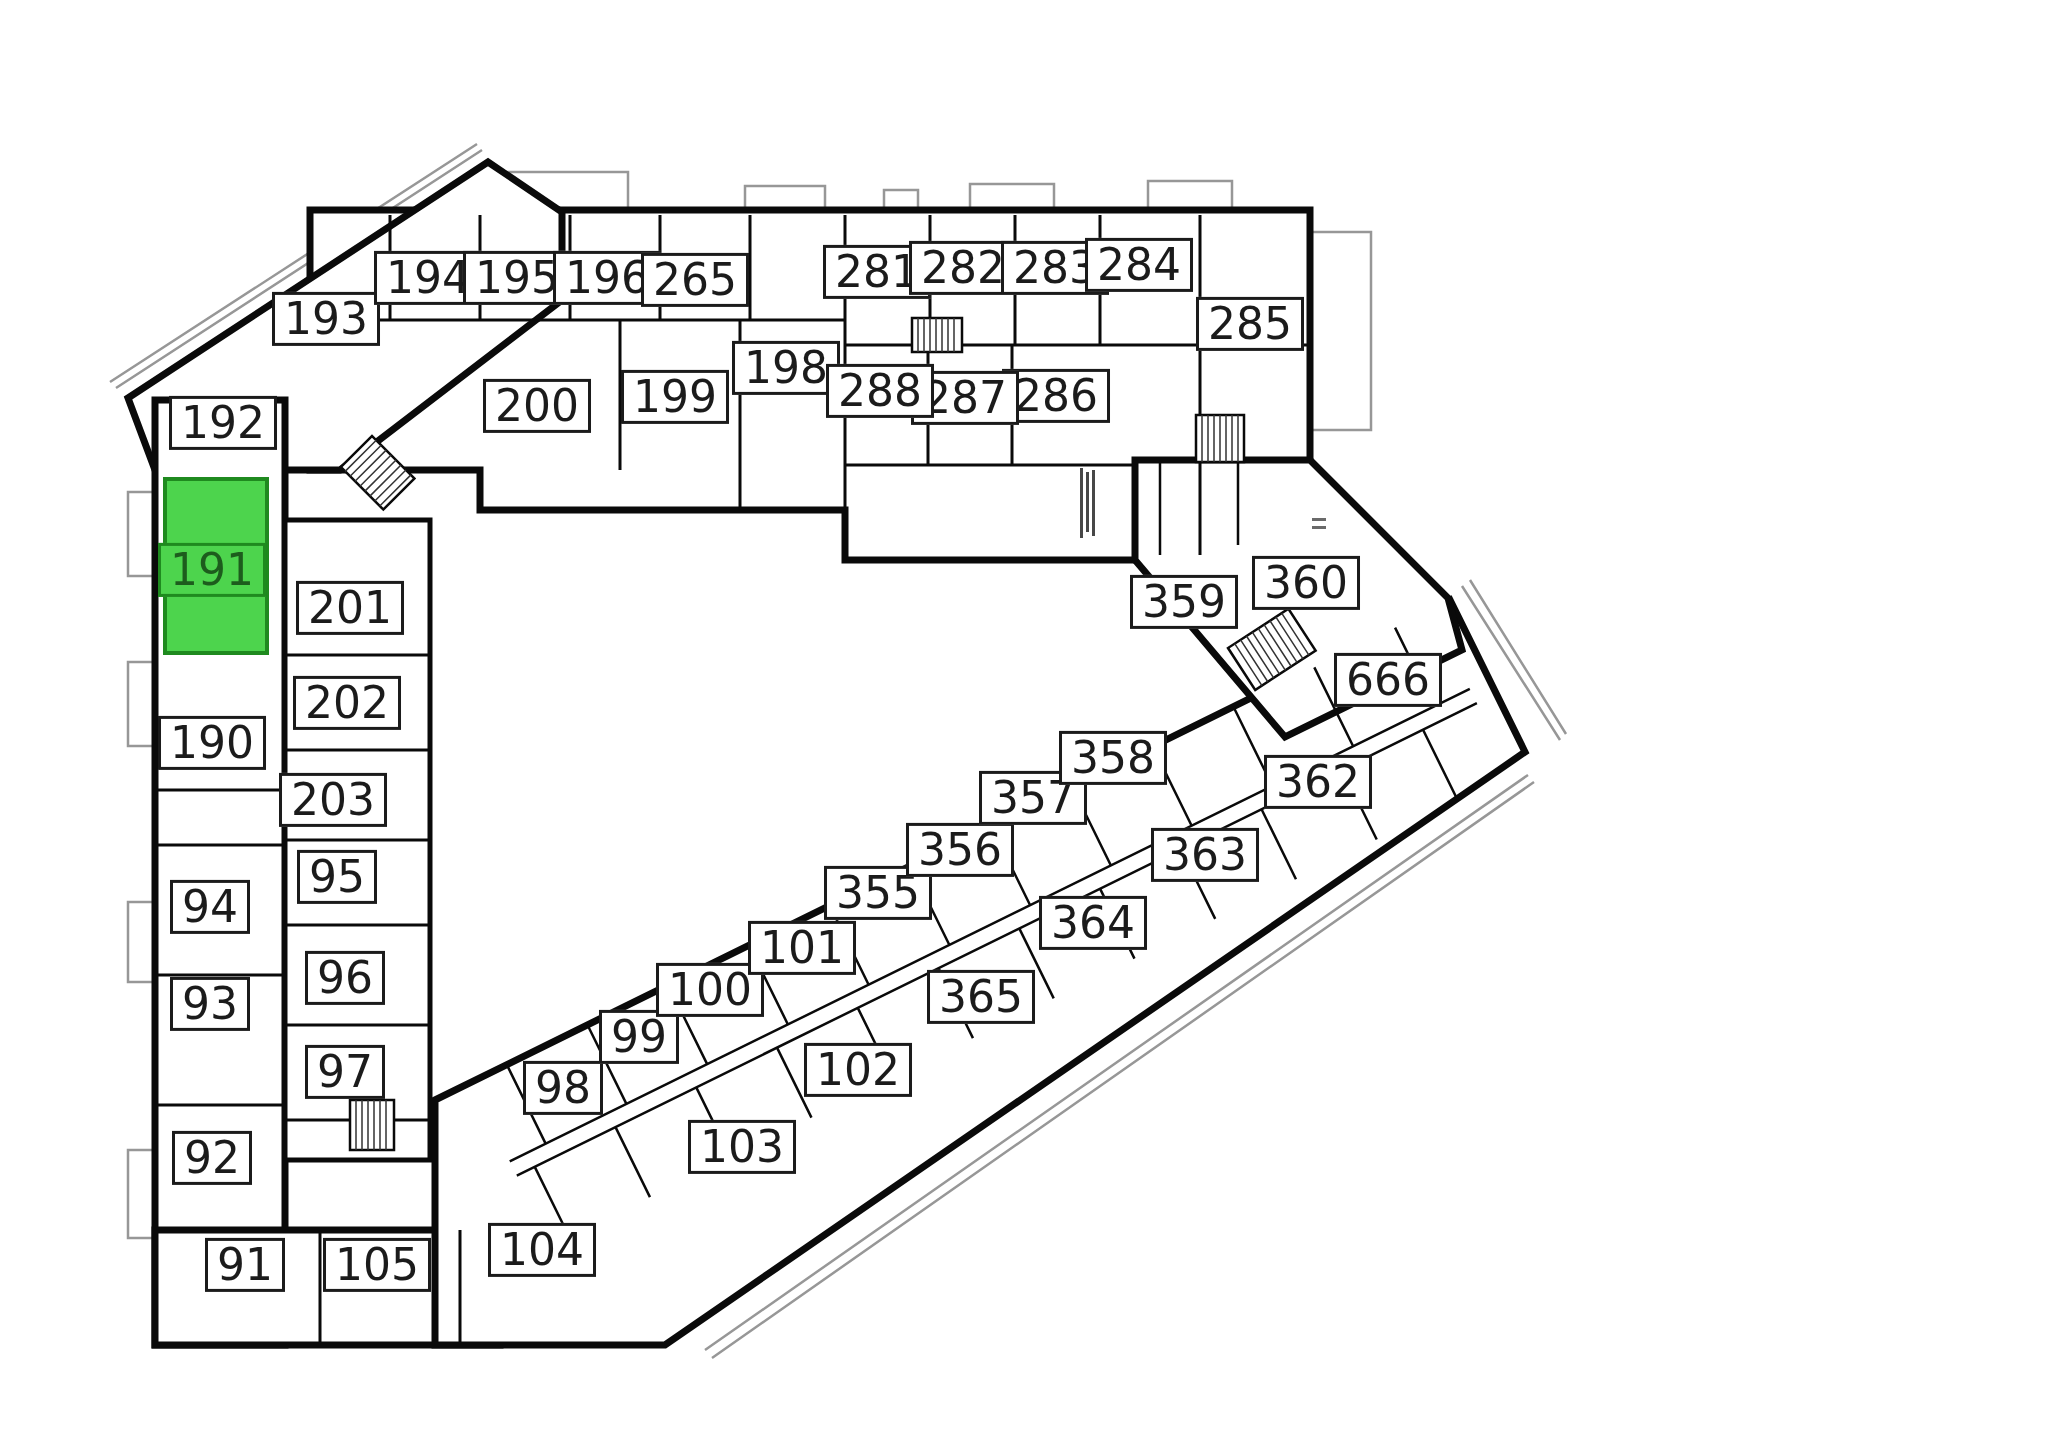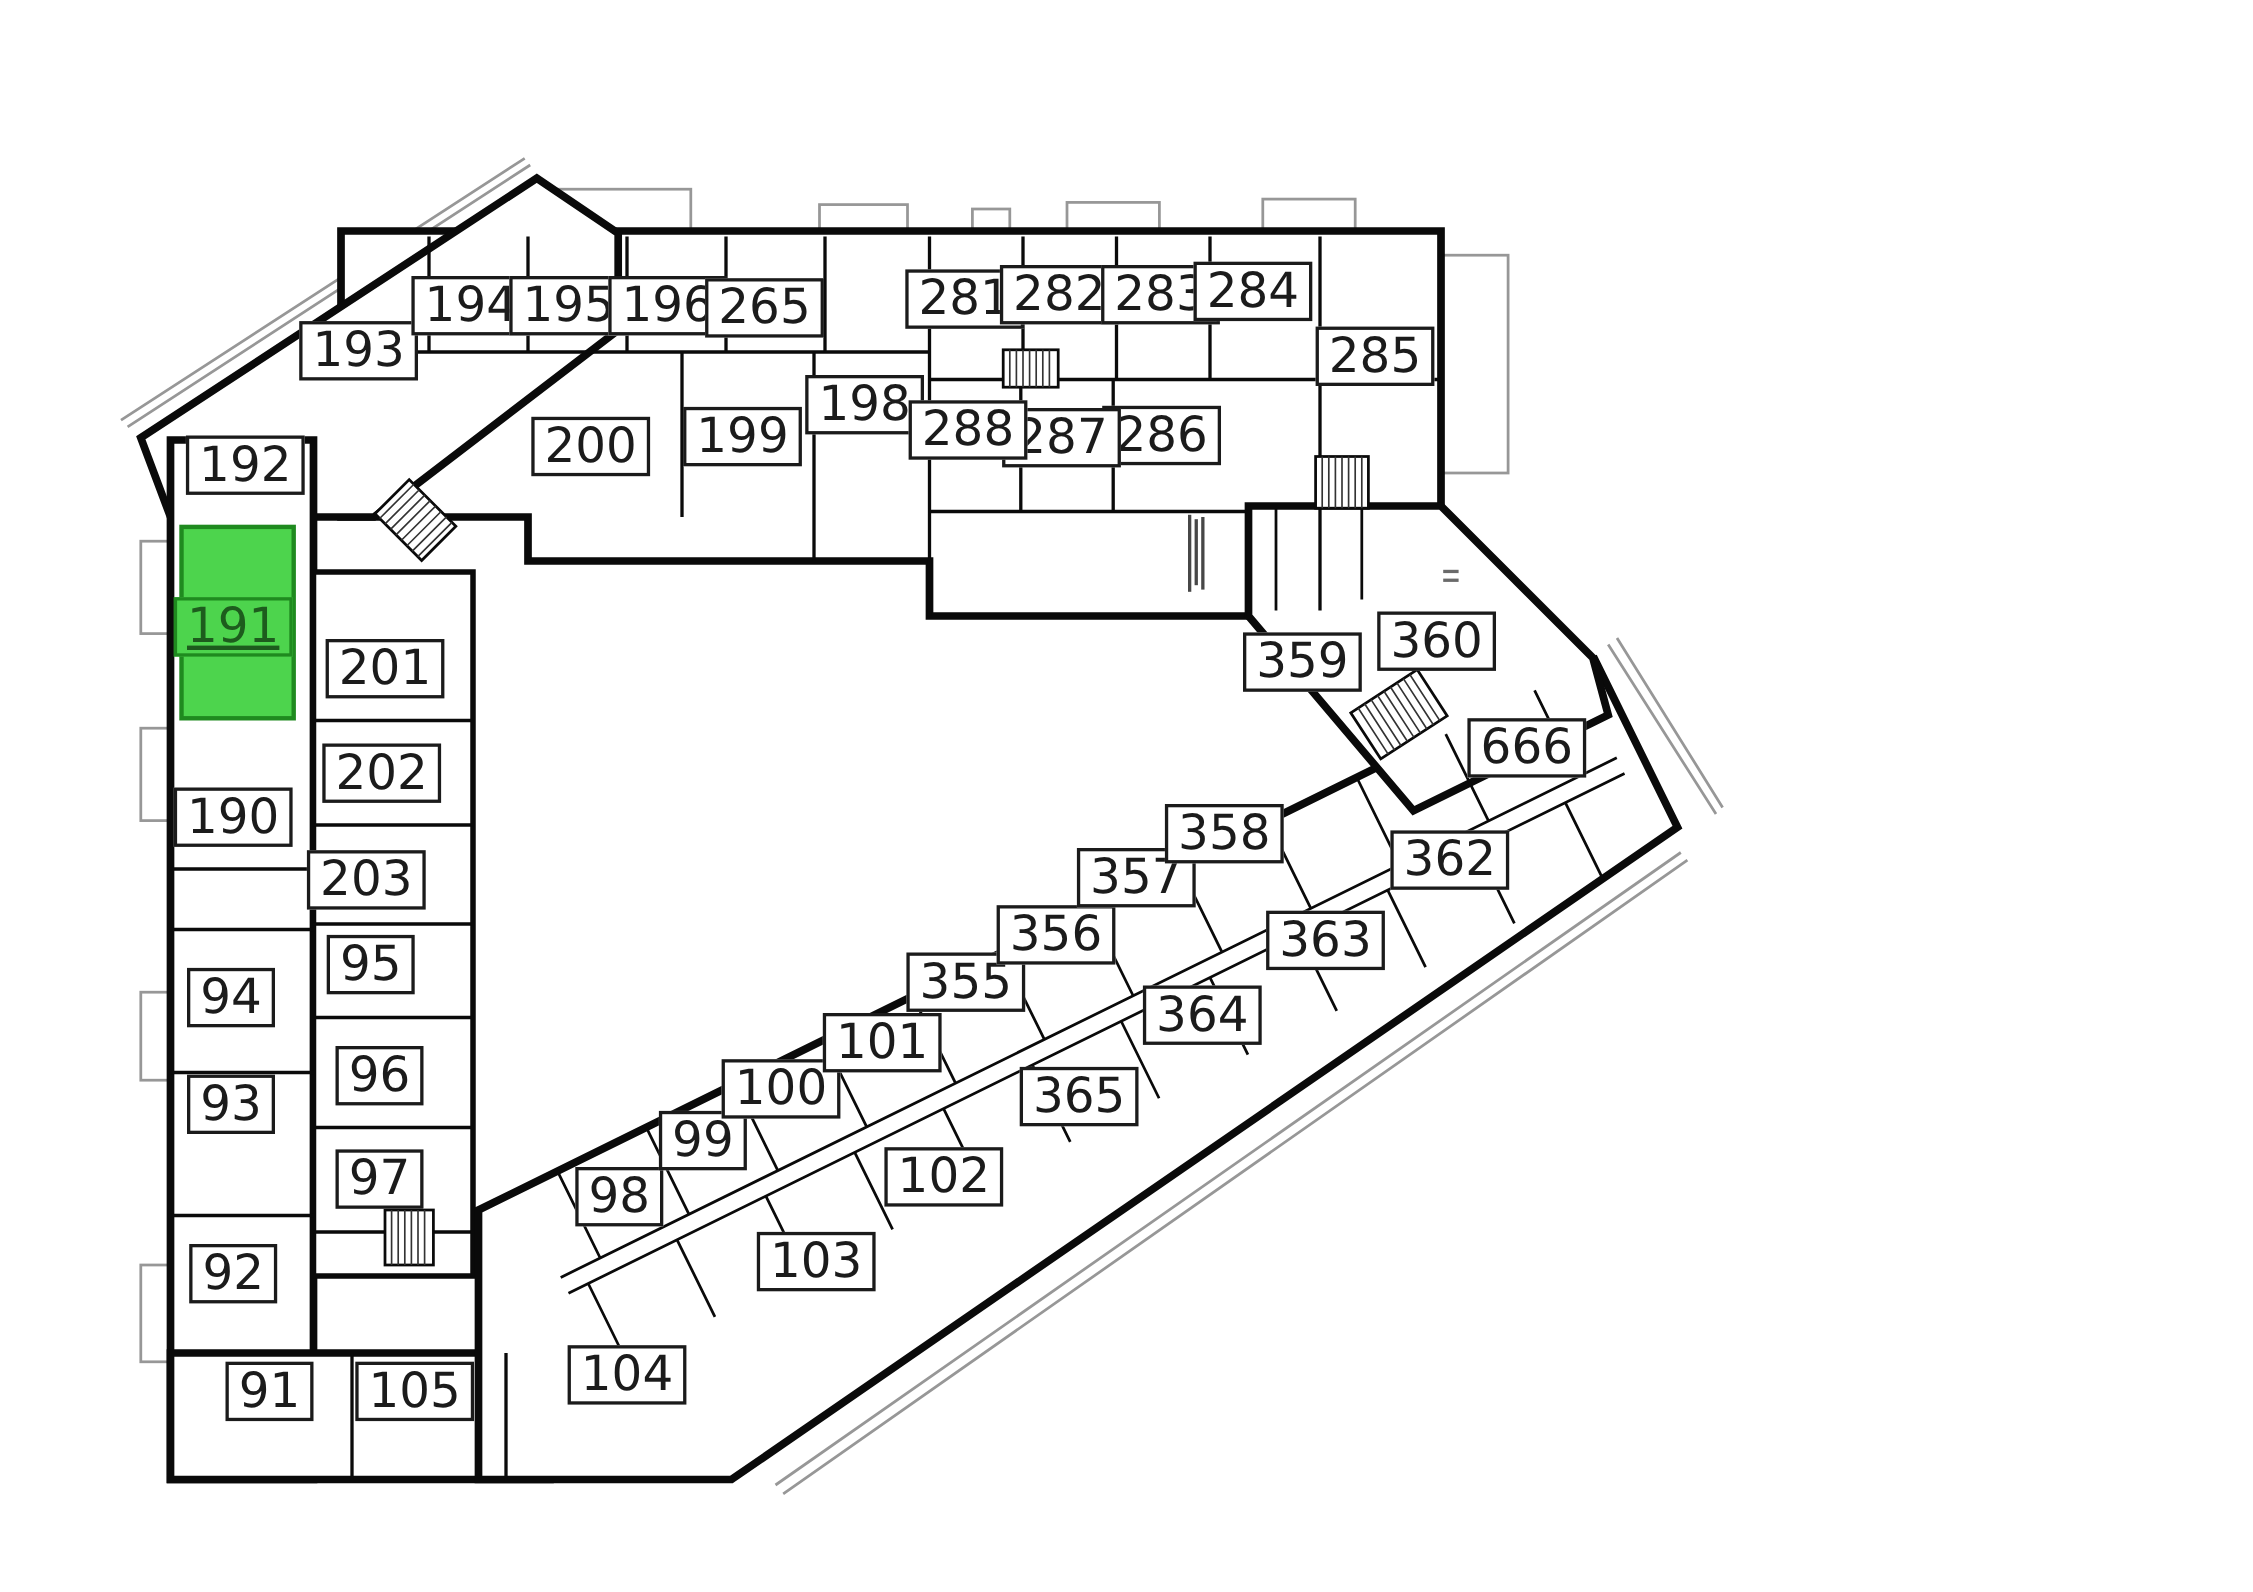--- a/index.html
+++ b/index.html
@@ -19,21 +19,20 @@
   .dim       { fill:#6a6a6a; }
   .unit-green { stroke:var(--highlight_border); stroke-width:4; }
   .lbl {
     position:absolute; transform:translate(-50%,-50%);
     background:#fff; border:3px solid #1b1b1b; color:#1b1b1b;
     font-size:44px; line-height:1.05; padding:1px 9px; white-space:nowrap;
   }
   .lbl.hl {
     background:var(--highlight); border-color:var(--highlight_border);
     color:var(--highlight_text);
-    text-decoration:underline;
   }
 </style>
 </head>
 <body>
 
 <div id="canvas">
 
   <svg id="plan-svg" width="2048" height="1447" viewBox="0 0 2048 1447">
 
     <g>
@@ -126,21 +125,21 @@
   <div class="lbl" style="left:210px;top:907px">94</div>
   <div class="lbl" style="left:337px;top:877px">95</div>
   <div class="lbl" style="left:345px;top:978px">96</div>
   <div class="lbl" style="left:345px;top:1072px">97</div>
   <div class="lbl" style="left:563px;top:1088px">98</div>
   <div class="lbl" style="left:639px;top:1037px">99</div>
   <div class="lbl" style="left:710px;top:990px">100</div>
   <div class="lbl" style="left:802px;top:948px">101</div>
   <div class="lbl" style="left:858px;top:1070px">102</div>
   <div class="lbl" style="left:742px;top:1147px">103</div>
-  <div class="lbl" style="left:570px;top:1250px">104</div>
+  <div class="lbl" style="left:542px;top:1250px">104</div>
   <div class="lbl" style="left:377px;top:1265px">105</div>
 
   <div class="lbl" style="left:212px;top:743px">190</div>
   <div class="lbl hl" style="left:212px;top:570px">191</div>
   <div class="lbl" style="left:223px;top:423px">192</div>
   <div class="lbl" style="left:326px;top:319px">193</div>
   <div class="lbl" style="left:428px;top:278px">194</div>
   <div class="lbl" style="left:517px;top:278px">195</div>
   <div class="lbl" style="left:607px;top:278px">196</div>
   <div class="lbl" style="left:695px;top:280px">265</div>

